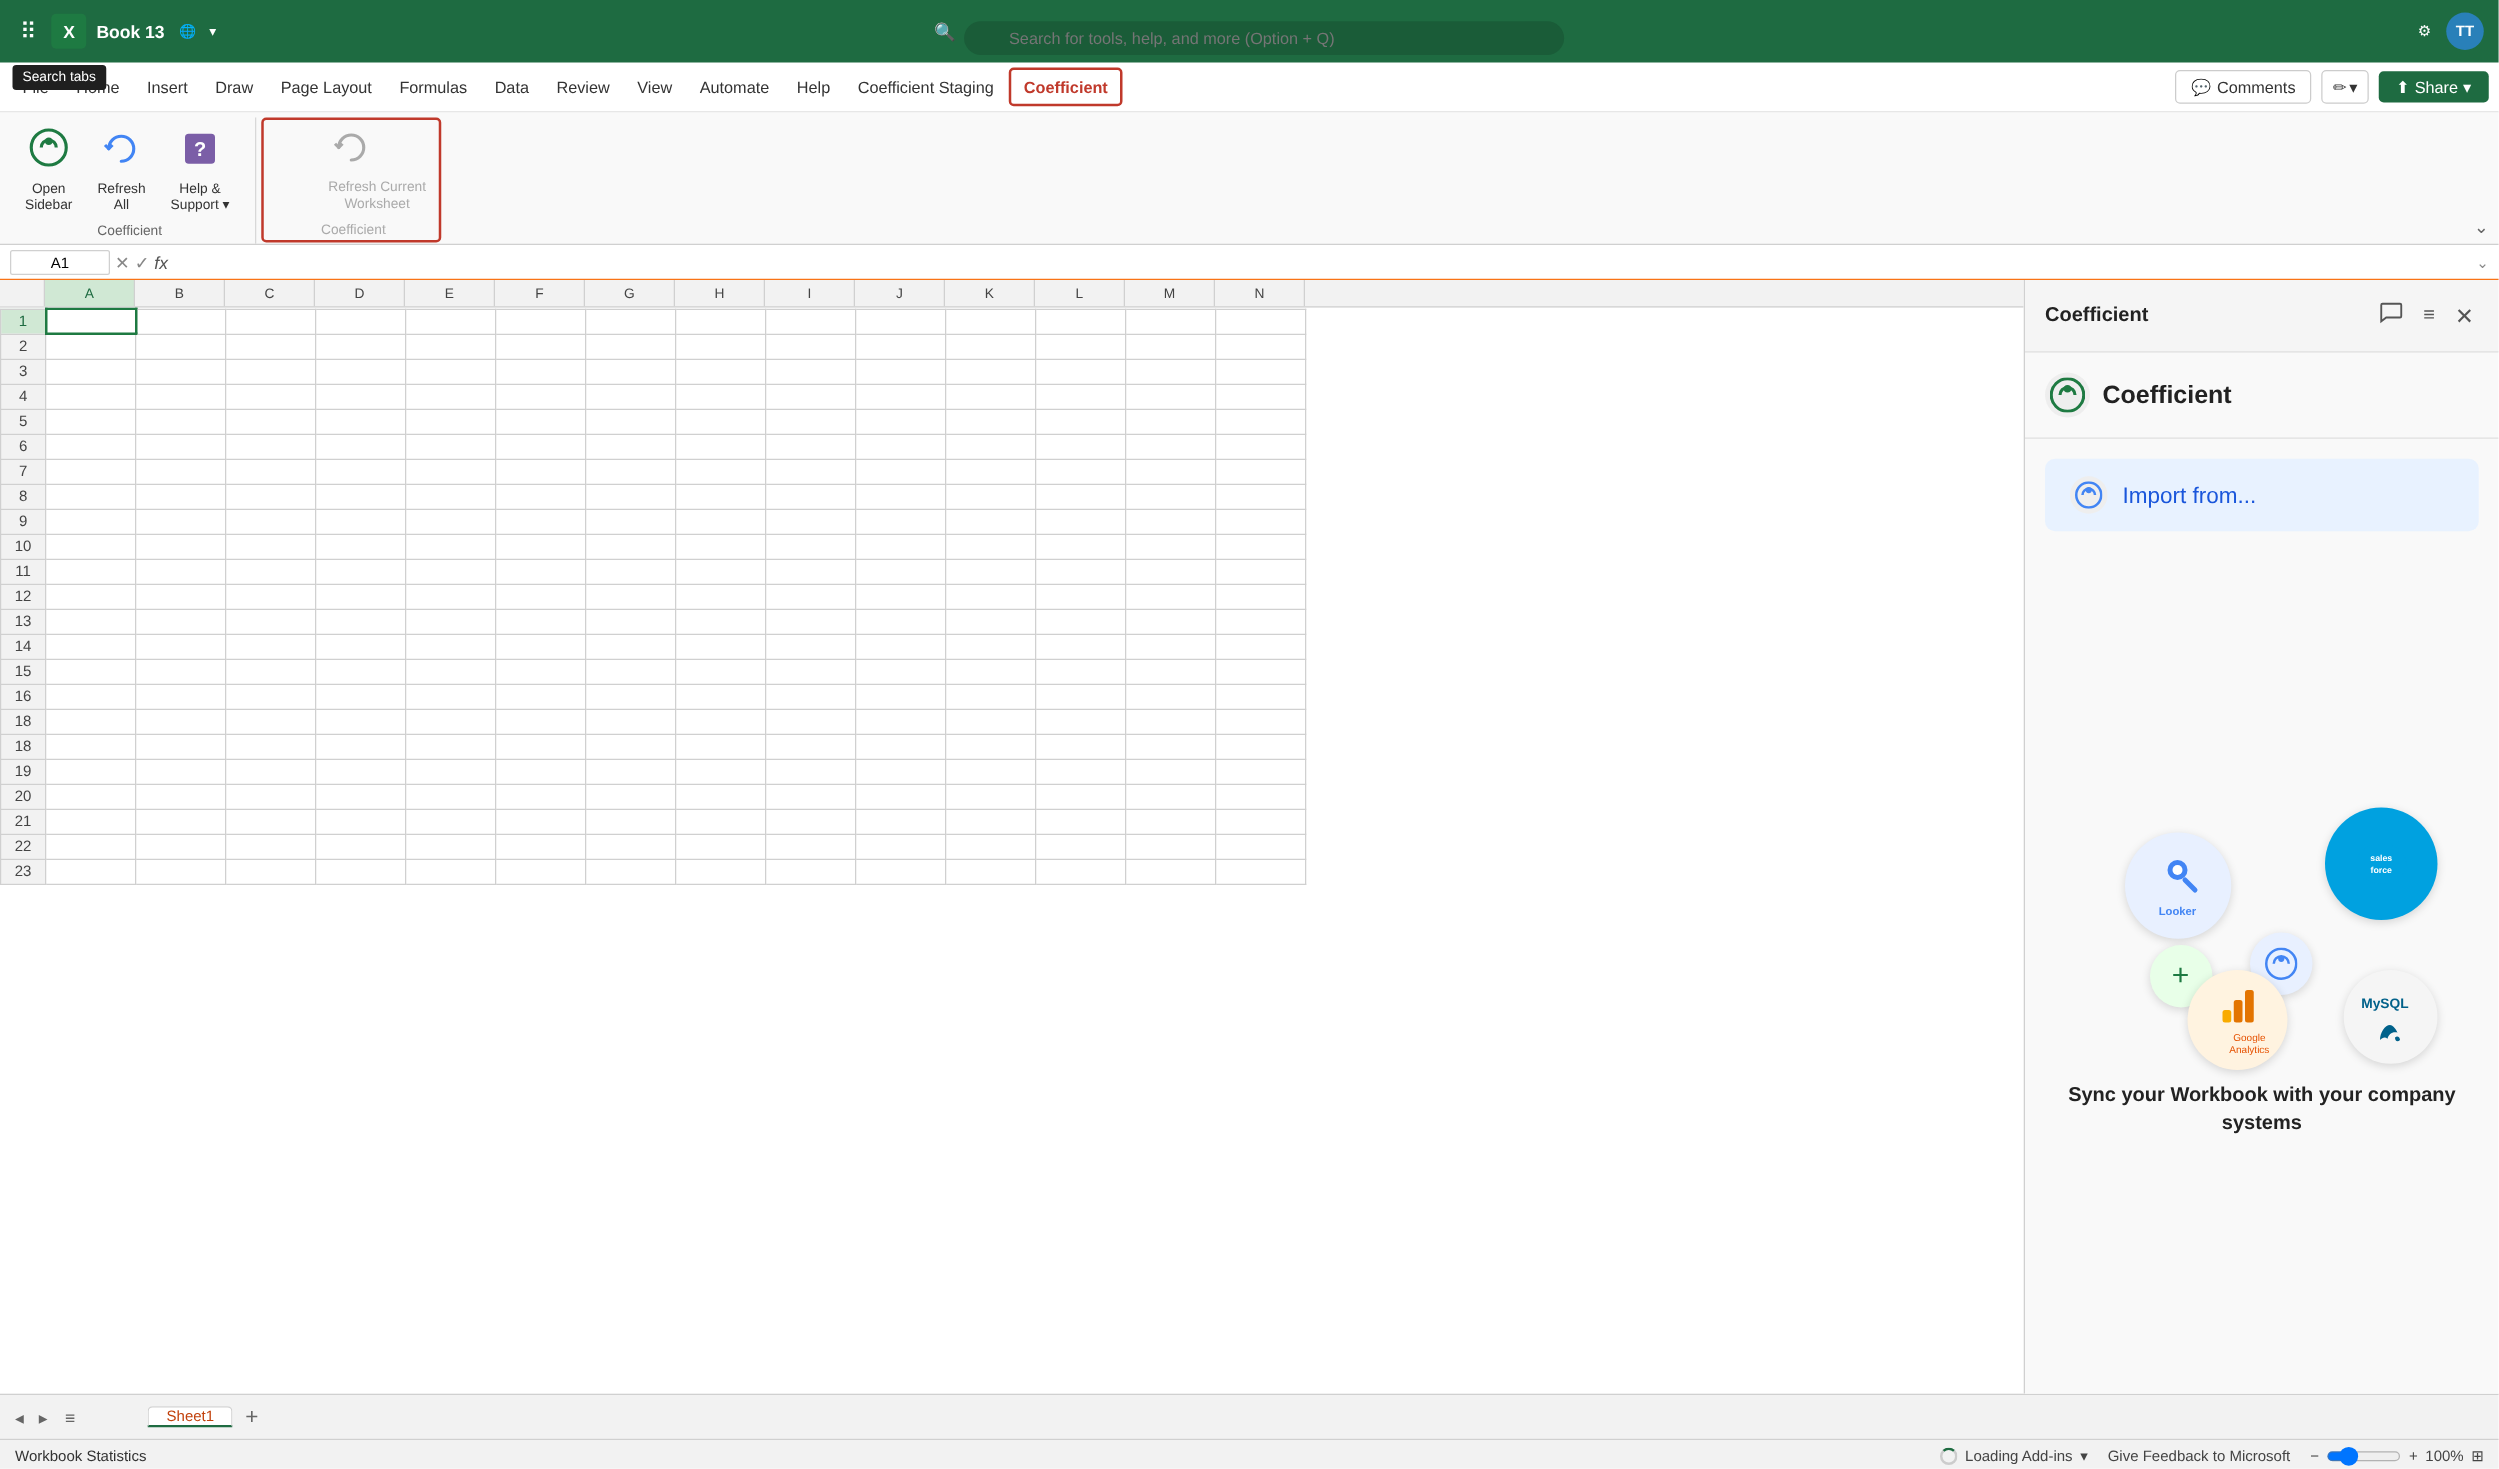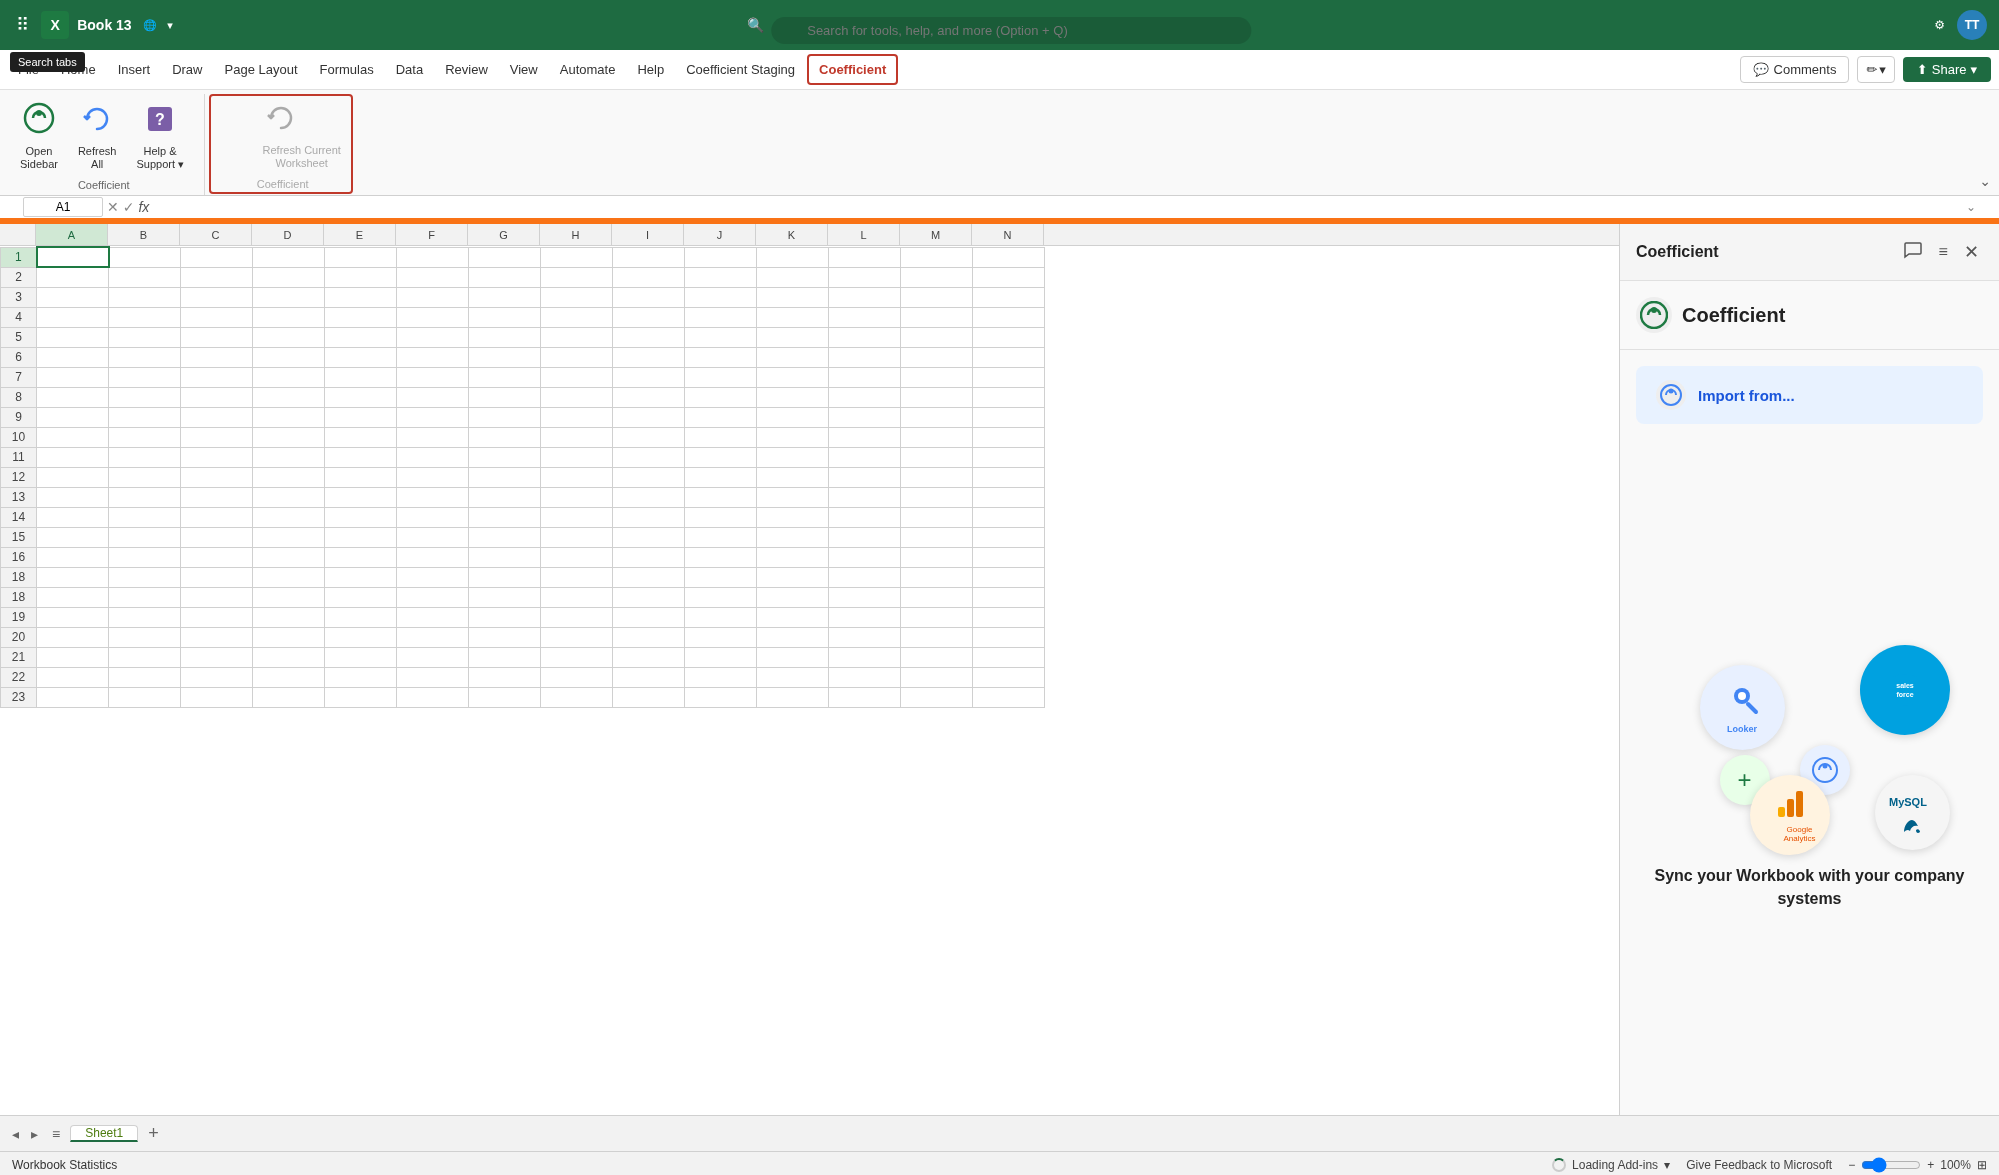--- a/index.html
+++ b/index.html
@@ -231,23 +231,23 @@
       font-size: 14px;
       color: #666;
       cursor: pointer;
     }
 
     
     .formula-bar {
       height: 28px;
       display: flex;
       align-items: center;
-      border-bottom: 6px solid #f97316;
+      border-bottom: 1px solid #f97316;
       background: white;
-      padding: 0 23px;
+      padding: 0 8px;
       gap: 4px;
     }
     .cell-ref {
       width: 80px;
       border: 1px solid #d0d0d0;
       padding: 2px 6px;
       font-size: 12px;
       text-align: center;
       border-radius: 2px;
     }
@@ -349,23 +349,24 @@
       border-radius: 3px;
     }
     .sheet-tab {
       padding: 0 14px;
       background: white;
       border: 1px solid #d0d0d0;
       border-bottom: none;
       border-radius: 4px 4px 0 0;
       font-size: 12px;
       cursor: pointer;
-      color: #4d7c0f;
+      color: #c2410c;
       border-bottom: 2px solid #1e6b41;
       font-weight: 500;
+      margin-left: 48px;
     }
     .sheet-add-btn {
       font-size: 18px;
       color: #666;
       cursor: pointer;
       padding: 0 6px;
       border-radius: 3px;
     }
 
     
@@ -477,22 +478,22 @@
       width: calc(100% - 32px);
     }
     .import-btn-icon {
       width: 30px; height: 30px;
       border-radius: 50%;
       background: #eee;
       display: flex; align-items:center; justify-content:center;
       font-size: 18px;
     }
     .import-btn-text {
-      font-size: 15px;
-      font-weight: 700;
+      font-size: 18px;
+      font-weight: 400;
       color: #1a56db;
     }
 
     
     .integrations-area {
       flex: 1;
       display: flex;
       flex-direction: column;
       align-items: center;
       justify-content: center;

